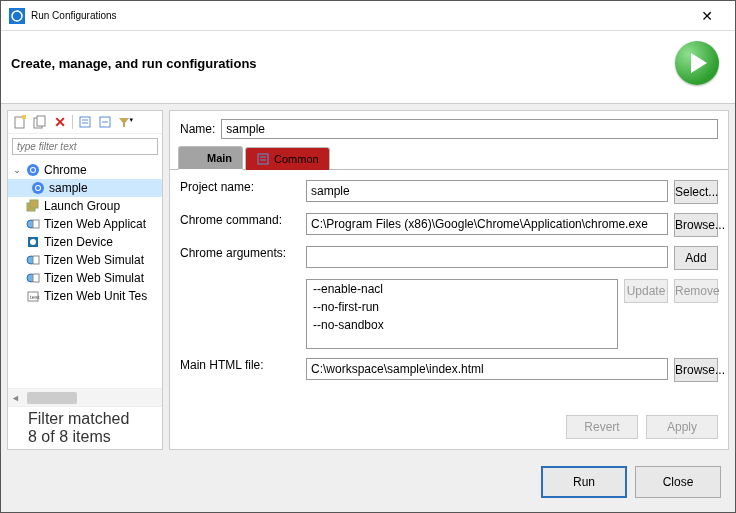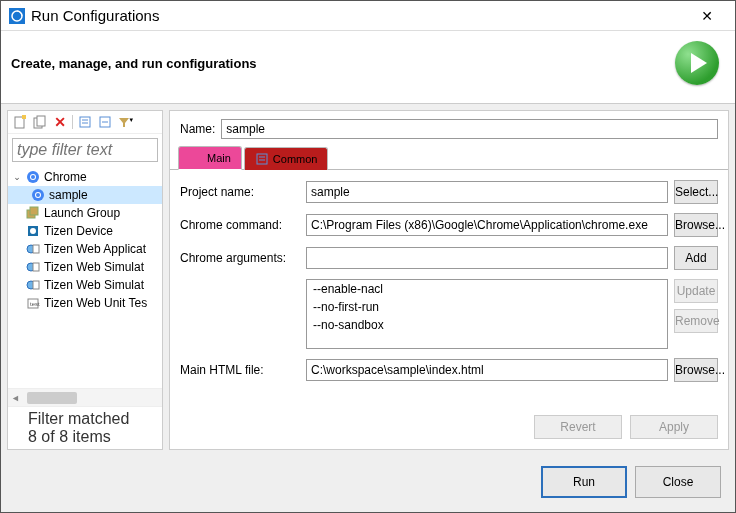--- a/index.html
+++ b/index.html
@@ -1,60 +1,60 @@
 <!DOCTYPE html>
 <html><head>
 <meta charset="utf-8">
 <style>
 * { box-sizing: border-box; margin: 0; padding: 0; }
 body { font-family: "Segoe UI", Tahoma, sans-serif; font-size: 12px; background: #fff; color: #000; width: 736px; height: 513px; overflow: hidden; border: 1px solid #555; display: flex; flex-direction: column; }
 .titlebar { height: 30px; display: flex; align-items: center; padding: 0 8px; border-bottom: 1px solid #ddd; }
 .titlebar .app-icon { width: 16px; height: 16px; background: #1976d2; margin-right: 6px; display: inline-flex; align-items: center; justify-content: center; color: #fff; font-size: 10px; }
-.titlebar .title { flex: 1; font-size: 15px; }
+.titlebar .title { flex: 1; font-size: 10px; }
 .titlebar .close { width: 40px; height: 28px; display: flex; align-items: center; justify-content: center; font-size: 14px; cursor: pointer; }
 .header { background: #fff; padding: 10px 16px 18px 10px; display: flex; align-items: center; border-bottom: 1px solid #ccc; }
 .header .heading { font-weight: bold; font-size: 13px; flex: 1; }
 .run-icon-big { width: 44px; height: 44px; border-radius: 22px; background: radial-gradient(circle at 30% 30%, #8fe08f, #2e9e2e 70%); display: flex; align-items: center; justify-content: center; box-shadow: 0 1px 2px rgba(0,0,0,.3); }
 .run-icon-big .triangle { width: 0; height: 0; border-left: 16px solid #fff; border-top: 10px solid transparent; border-bottom: 10px solid transparent; margin-left: 4px; }
 
 .main-area { flex: 1; display: flex; background: #efefef; padding: 6px; gap: 6px; min-height: 0; }
 
 .left-pane { width: 156px; background: #fff; border: 1px solid #ccc; display: flex; flex-direction: column; position: relative; }
 .toolbar { padding: 3px 4px; display: flex; gap: 4px; align-items: center; border-bottom: 1px solid #eee; }
 .tb-ico { width: 16px; height: 16px; display: inline-flex; align-items: center; justify-content: center; font-size: 11px; cursor: pointer; }
-.filter-input { width: calc(100% - 8px); margin: 4px; border: 1px solid #bbb; padding: 2px 4px; font-family: inherit; font-size: 16px; color: #999; font-style: italic; }
+.filter-input { width: calc(100% - 8px); margin: 4px; border: 1px solid #bbb; padding: 2px 4px; font-family: inherit; font-size: 10px; color: #999; font-style: italic; }
 .tree { flex: 1; overflow: auto; padding: 2px 0; }
 .tree-row { display: flex; align-items: center; height: 18px; padding-left: 4px; cursor: pointer; white-space: nowrap; gap: 3px; }
 .tree-row.d1 { padding-left: 4px; }
 .tree-row.d2 { padding-left: 22px; }
 .tree-row.selected { background: #cce8ff; }
 .chev { width: 10px; display: inline-block; font-size: 9px; text-align: center; color: #555; }
 .t-ico { width: 16px; height: 16px; display: inline-flex; align-items: center; justify-content: center; }
 .hscroll { height: 18px; border-top: 1px solid #eee; background: #f4f4f4; display: flex; align-items: center; }
 .hscroll-thumb { width: 50px; height: 12px; background: #ccc; margin-left: 4px; border-radius: 2px; }
 .status-line { border-top: 1px solid #eee; padding: 3px 20px; font-size: 16px; color: #333; }
 
 .right-pane { flex: 1; background: #fff; border: 1px solid #ccc; display: flex; flex-direction: column; }
 .name-row { display: flex; align-items: center; padding: 8px 10px 6px; gap: 6px; }
 .name-row input { flex: 1; border: 1px solid #999; padding: 2px 4px; font-family: inherit; font-size: 12px; }
 .tabstrip { display: flex; align-items: flex-end; padding-left: 8px; border-bottom: 1px solid #bbb; }
 .tab { padding: 4px 10px; border: 1px solid #bbb; border-bottom: none; background: #b91c1c; margin-right: 2px; display: flex; align-items: center; gap: 4px; font-size: 11px; cursor: pointer; border-radius: 3px 3px 0 0; position: relative; top: 1px; }
-.tab.active { background: #ec4899; border-bottom: 1px solid #fff; font-weight: normal; }
+.tab.active { background: #a3a3a3; border-bottom: 1px solid #fff; font-weight: bold; }
 .tab .tab-ico { width: 14px; height: 14px; display: inline-flex; align-items: center; justify-content: center; }
 
 .form-area { padding: 10px 10px 4px; }
-.form-row { display: flex; align-items: center; margin-bottom: 9px; gap: 6px; }
+.form-row { display: flex; margin-bottom: 9px; gap: 6px; }
 .form-row .lbl { width: 120px; font-size: 12px; }
 .form-row .inp { flex: 1; border: 1px solid #999; padding: 2px 4px; font-family: inherit; font-size: 12px; height: 22px; }
 .btn { width: 44px; height: 24px; background: #e8e8e8; border: 1px solid #aaa; font-family: inherit; font-size: 12px; cursor: pointer; }
-.btn.wide { width: 88px; }
+.btn.wide { width: 72px; }
 .btn:disabled { color: #999; background: #eee; border-color: #ccc; cursor: default; }
 .args-list { flex: 1; height: 70px; border: 1px solid #999; overflow-y: scroll; background: #fff; }
 .args-list .arg-item { padding: 2px 6px; font-size: 12px; }
-.args-btns { display: flex; flex-direction: column; gap: 6px; }
+.args-btns { display: flex; gap: 6px; }
 
 .revert-apply { display: flex; justify-content: flex-end; gap: 8px; padding: 8px 10px 10px; margin-top: auto; }
 
 .dialog-buttons { display: flex; justify-content: flex-end; gap: 8px; padding: 10px 14px 14px; background: #efefef; }
 .dlg-btn { width: 86px; height: 32px; background: #e8e8e8; border: 1px solid #aaa; font-family: inherit; font-size: 12px; cursor: pointer; }
 .dlg-btn.primary { border: 2px solid #2b6fbb; }
 
 svg { display: block; }
 </style>
 </head>
@@ -146,35 +146,35 @@
               <rect x="1" y="4" width="8" height="8" fill="#c8a656" stroke="#8a6"></rect>
               <rect x="4" y="1" width="8" height="8" fill="#c8a656" stroke="#8a6"></rect>
             </svg>
           </span>
           <span>Launch Group</span>
         </div>
       <div class="tree-row d1">
           <span class="chev"></span>
           <span class="t-ico">
             <svg width="14" height="14">
+              <circle cx="5" cy="7" r="4" fill="#6fb3e8" stroke="#2b6fbb"></circle>
+              <rect x="7" y="3" width="6" height="8" fill="#fff" stroke="#888"></rect>
+            </svg>
+          </span>
+          <span>Tizen Web Applicat</span>
+        </div>
+      <div class="tree-row d1">
+          <span class="chev"></span>
+          <span class="t-ico">
+            <svg width="14" height="14">
               <rect x="2" y="2" width="10" height="10" fill="#1a6ea8"></rect>
               <circle cx="7" cy="7" r="3" fill="#fff"></circle>
             </svg>
           </span>
           <span>Tizen Device</span>
-        </div>
-      <div class="tree-row d1">
-          <span class="chev"></span>
-          <span class="t-ico">
-            <svg width="14" height="14">
-              <circle cx="5" cy="7" r="4" fill="#6fb3e8" stroke="#2b6fbb"></circle>
-              <rect x="7" y="3" width="6" height="8" fill="#fff" stroke="#888"></rect>
-            </svg>
-          </span>
-          <span>Tizen Web Applicat</span>
         </div>
       <div class="tree-row d1">
           <span class="chev"></span>
           <span class="t-ico">
             <svg width="14" height="14">
               <circle cx="5" cy="7" r="4" fill="#6fb3e8" stroke="#2b6fbb"></circle>
               <rect x="7" y="3" width="6" height="8" fill="#fff" stroke="#888"></rect>
             </svg>
           </span>
           <span>Tizen Web Simulat</span>

